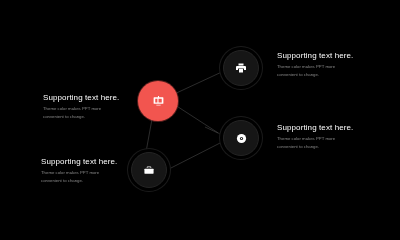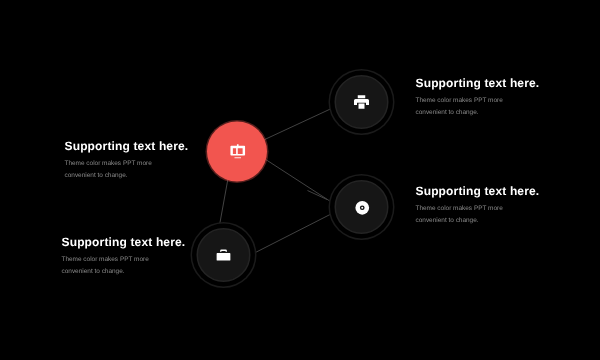--- a/index.html
+++ b/index.html
@@ -39,21 +39,21 @@
     box-shadow:0 0 0 3px #000000, 0 0 0 4px #1b1b1b;
   }
   #node-top-right { left:223px; top:50px; }
   #node-mid-right { left:223px; top:120px; }
   #node-bottom    { left:131px; top:152px; }
   .node-icon { display:block; }
   .textblock { position:absolute; }
   .tb-heading {
     color:#ffffff;
     font-size:8px;
-    font-weight:bold;
+    font-weight:normal;
     letter-spacing:0.1px;
     white-space:nowrap;
     margin-bottom:3px;
   }
   .tb-body {
     color:#8a8a8a;
     font-size:4.3px;
     line-height:1.85;
     width:74px;
   }

